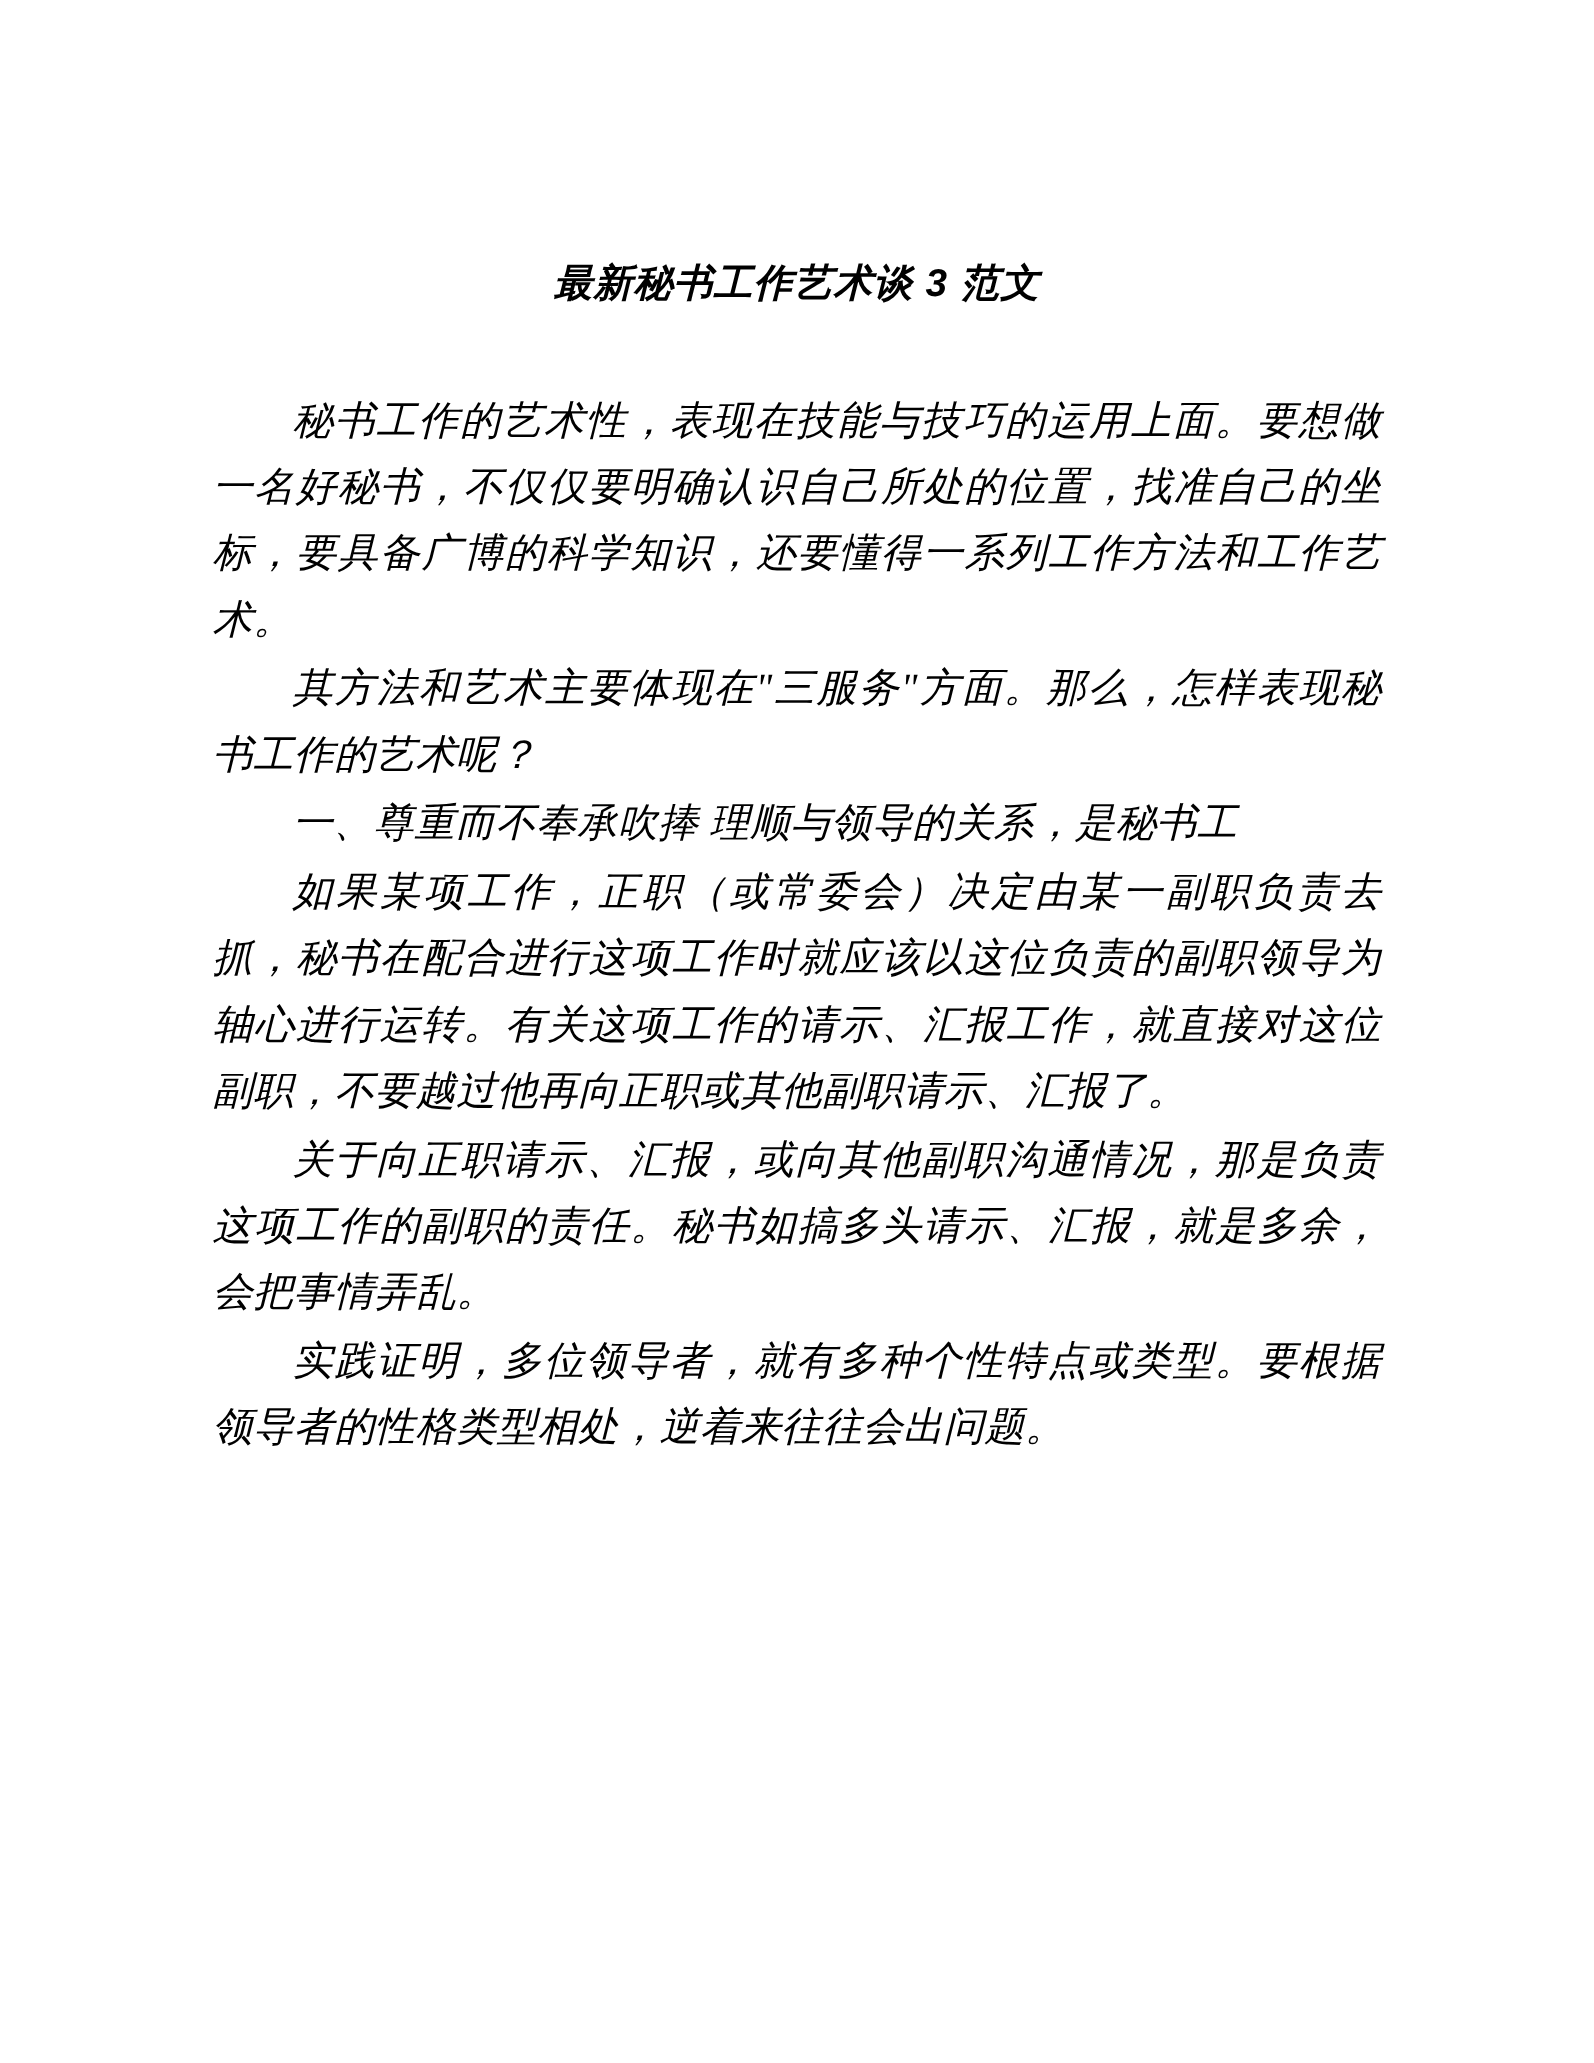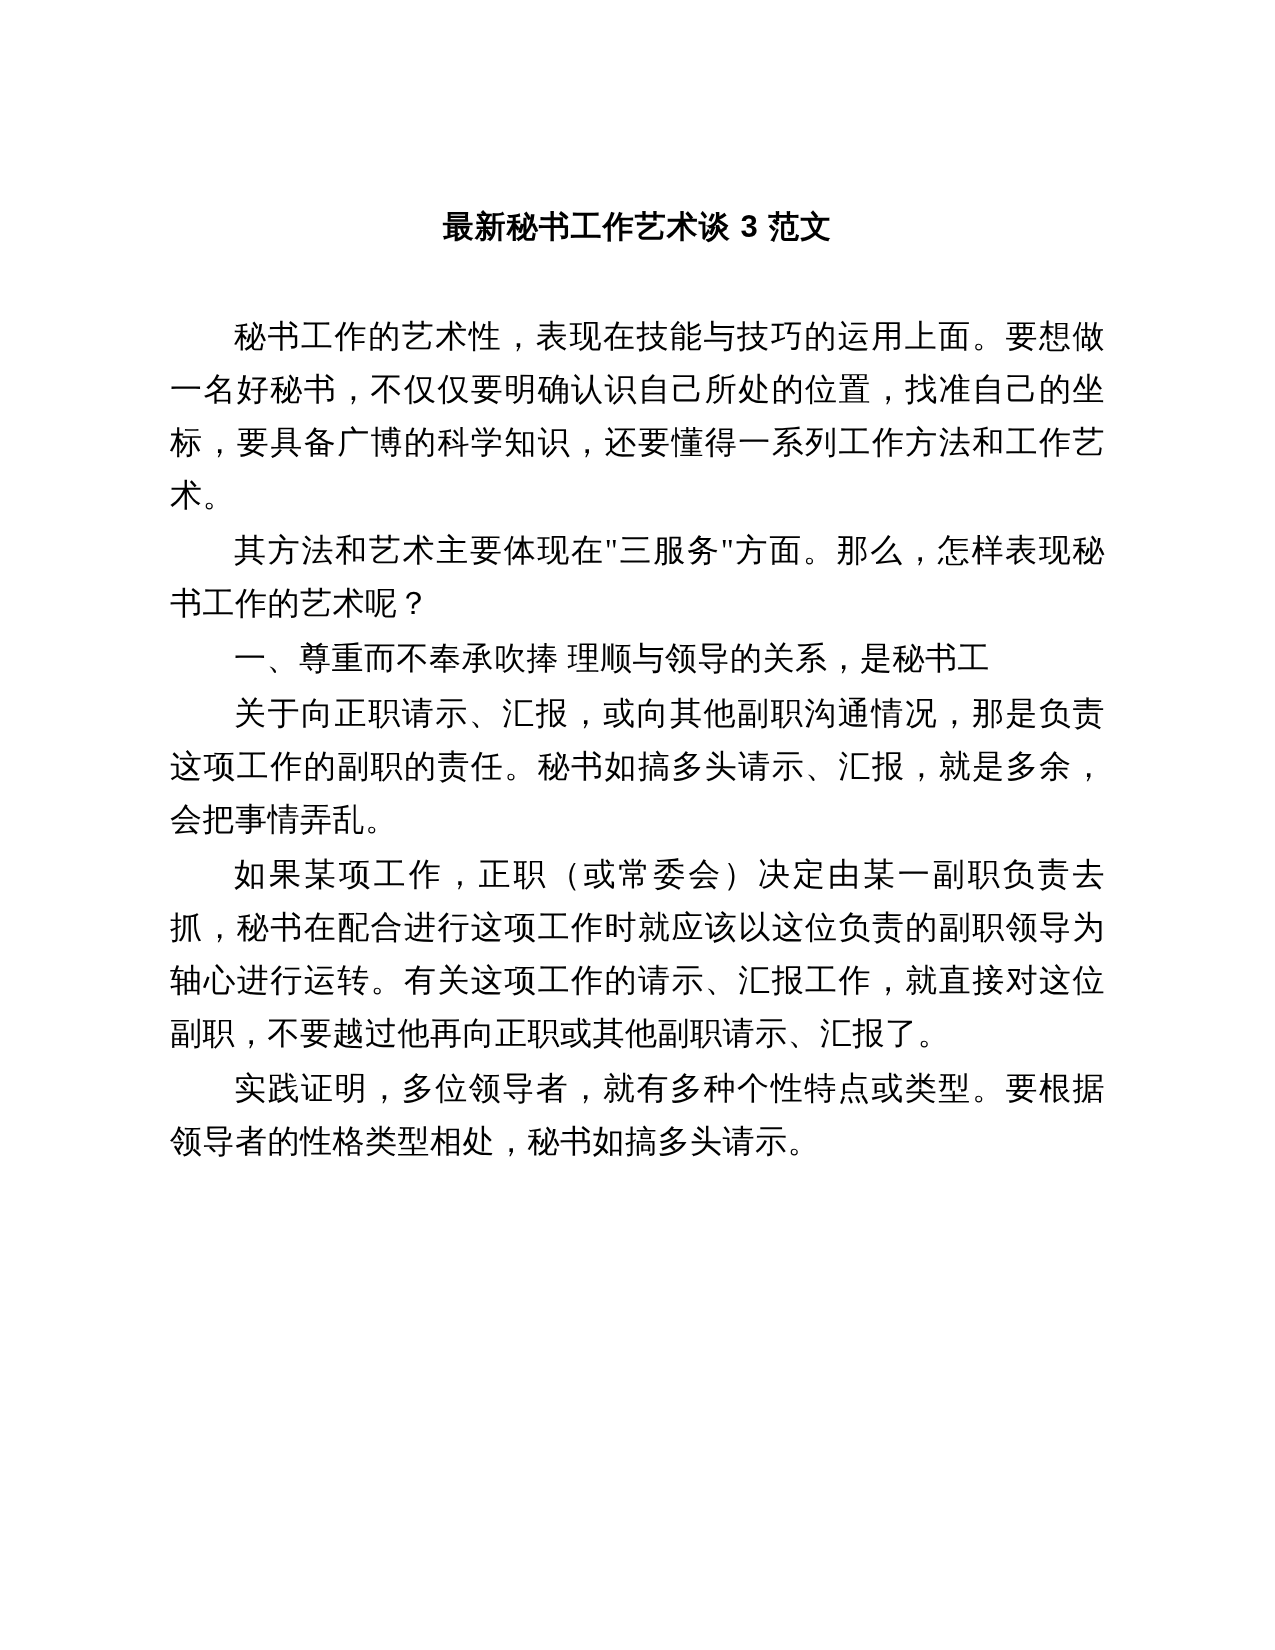--- a/index.html
+++ b/index.html
@@ -14,20 +14,21 @@
     color: #000000;
     position: relative;
     overflow: hidden;
   }
   .page {
     box-sizing: border-box;
     width: 1275px;
     height: 1402px;
     padding: 150px 170px 0 170px;
     background: #ffffff;
+    font-style: italic;
   }
   .doc-title {
     text-align: center;
     font-size: 31px;
     font-weight: bold;
     letter-spacing: 1px;
     margin: 55px 0 0 0;
     line-height: 1.4;
     font-family: "Liberation Sans", "DejaVu Sans", sans-serif;
   }
@@ -47,17 +48,17 @@
 </style>
 </head>
 <body>
 
 <div class="page">
   <h1 class="doc-title">最新秘书工作艺术谈 3 范文</h1>
   <div class="body-block">
     <p class="para">秘书工作的艺术性，表现在技能与技巧的运用上面。要想做一名好秘书，不仅仅要明确认识自己所处的位置，找准自己的坐标，要具备广博的科学知识，还要懂得一系列工作方法和工作艺术。</p>
     <p class="para">其方法和艺术主要体现在"三服务"方面。那么，怎样表现秘书工作的艺术呢？</p>
     <p class="para">一、尊重而不奉承吹捧  理顺与领导的关系，是秘书工</p>
+    <p class="para">如果某项工作，正职（或常委会）决定由某一副职负责去抓，秘书在配合进行这项工作时就应该以这位负责的副职领导为轴心进行运转。有关这项工作的请示、汇报工作，就直接对这位副职，不要越过他再向正职或其他副职请示、汇报了。</p>
     <p class="para">关于向正职请示、汇报，或向其他副职沟通情况，那是负责这项工作的副职的责任。秘书如搞多头请示、汇报，就是多余，会把事情弄乱。</p>
-    <p class="para">如果某项工作，正职（或常委会）决定由某一副职负责去抓，秘书在配合进行这项工作时就应该以这位负责的副职领导为轴心进行运转。有关这项工作的请示、汇报工作，就直接对这位副职，不要越过他再向正职或其他副职请示、汇报了。</p>
-    <p class="para">实践证明，多位领导者，就有多种个性特点或类型。要根据领导者的性格类型相处，秘书如搞多头请示。</p>
+    <p class="para">实践证明，多位领导者，就有多种个性特点或类型。要根据领导者的性格类型相处，逆着来往往会出问题。</p>
   </div>
 </div>
 
 </body></html>

